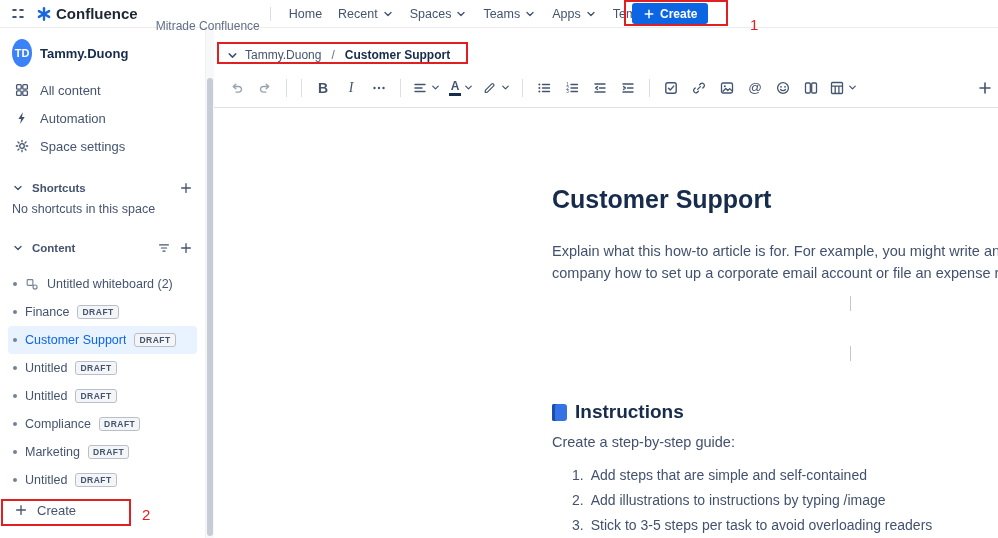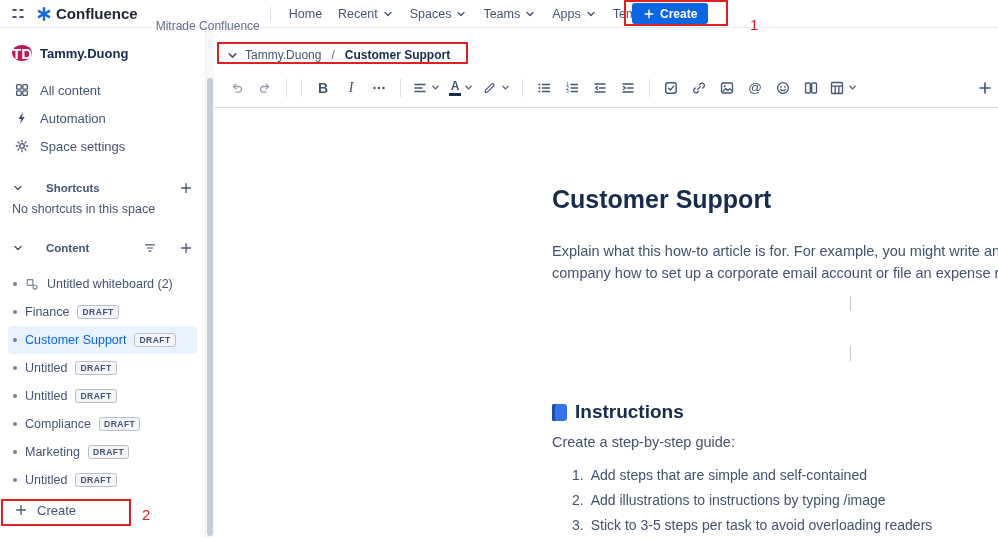--- a/index.html
+++ b/index.html
@@ -17,26 +17,26 @@
   .site-name{font-size:12px;color:#626F86;margin-left:18px;margin-top:24px;}
   .tb-div{width:1px;height:14px;background:#DCDFE4;margin:0 10px;}
   .nav-item{font-size:12.5px;color:#44546F;height:34px;display:flex;align-items:center;gap:4px;padding:0 8px;cursor:pointer;}
   .create-btn{position:absolute;left:632px;top:3px;height:21px;background:#0C66E4;color:#fff;border:none;
     border-radius:3px;font-size:12px;font-weight:600;display:flex;align-items:center;gap:5px;padding:0 11px;
     font-family:inherit;cursor:pointer;}
 
   
   .sidebar{position:absolute;left:0;top:28px;width:205px;height:510px;background:#fff;padding:14px 8px 0 8px;}
   .space-header{display:flex;align-items:center;gap:8px;height:22px;padding:0 4px;}
-  .avatar{width:20px;height:16px;border-radius:50%;background:#be185d;color:#fff;font-size:15px;font-weight:700;
+  .avatar{width:20px;height:28px;border-radius:50%;background:#3b82f6;color:#fff;font-size:11px;font-weight:700;
     display:flex;align-items:center;justify-content:center;flex:none;}
   .space-name{font-size:13px;font-weight:700;color:#172B4D;}
   .side-nav{margin-top:12px;}
   .side-nav-item{display:flex;align-items:center;gap:10px;height:28px;padding:0 6px;font-size:13px;color:#44546F;border-radius:4px;cursor:pointer;}
-  .section-h{display:flex;align-items:center;gap:22px;height:24px;padding:0 4px;}
+  .section-h{display:flex;align-items:center;gap:8px;height:24px;padding:0 4px;}
   .section-h.shortcuts{margin-top:16px;}
   .section-h.content{margin-top:14px;text-align:center;}
   .section-title{font-size:11.5px;font-weight:700;color:#44546F;}
   .flex-sp{flex:1;}
   .empty-text{font-size:12.5px;color:#44546F;height:22px;padding:2px 4px;}
   .search-box{margin-top:10px;height:24px;border:1px solid #8590A2;border-radius:4px;display:flex;align-items:center;gap:6px;padding:0 7px;background:#fff;}
   .search-box input{border:none;outline:none;background:transparent;font-size:12px;color:#172B4D;width:100%;font-family:inherit;}
   .search-box input::placeholder{color:#626F86;}
   .content-list{list-style:none;margin-top:10px;}
   .content-item{display:flex;align-items:center;gap:8px;height:28px;padding:0 5px 0 5px;font-size:12.5px;color:#44546F;border-radius:4px;cursor:pointer;}

